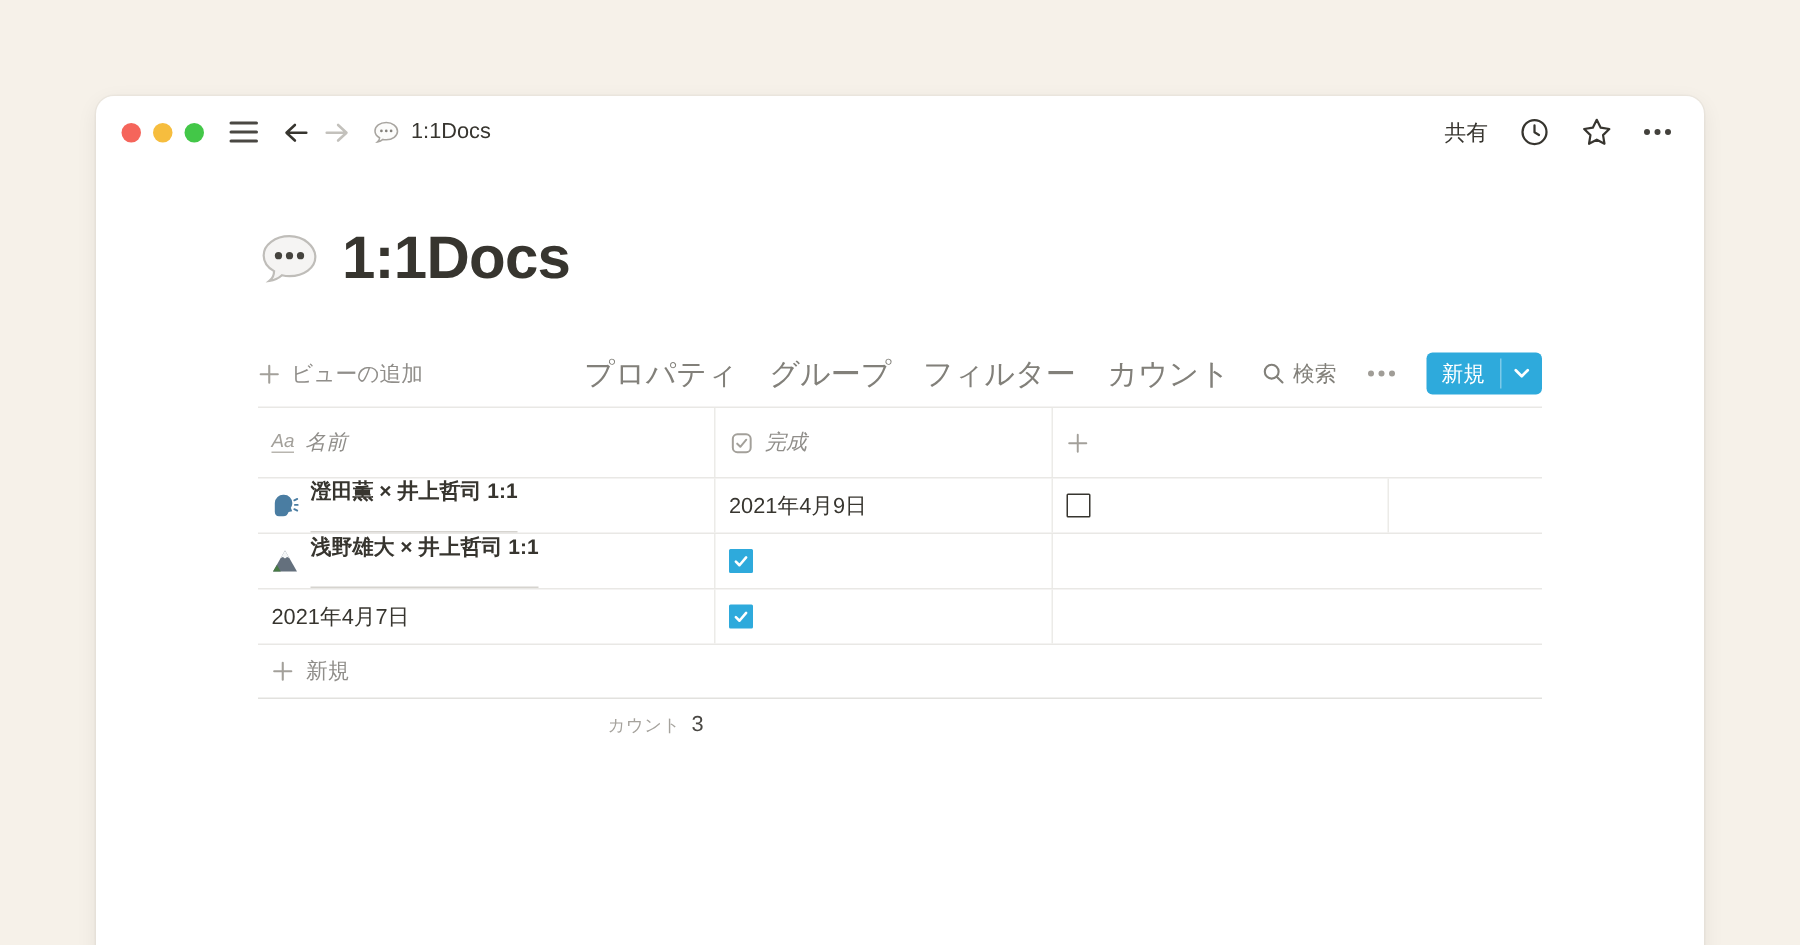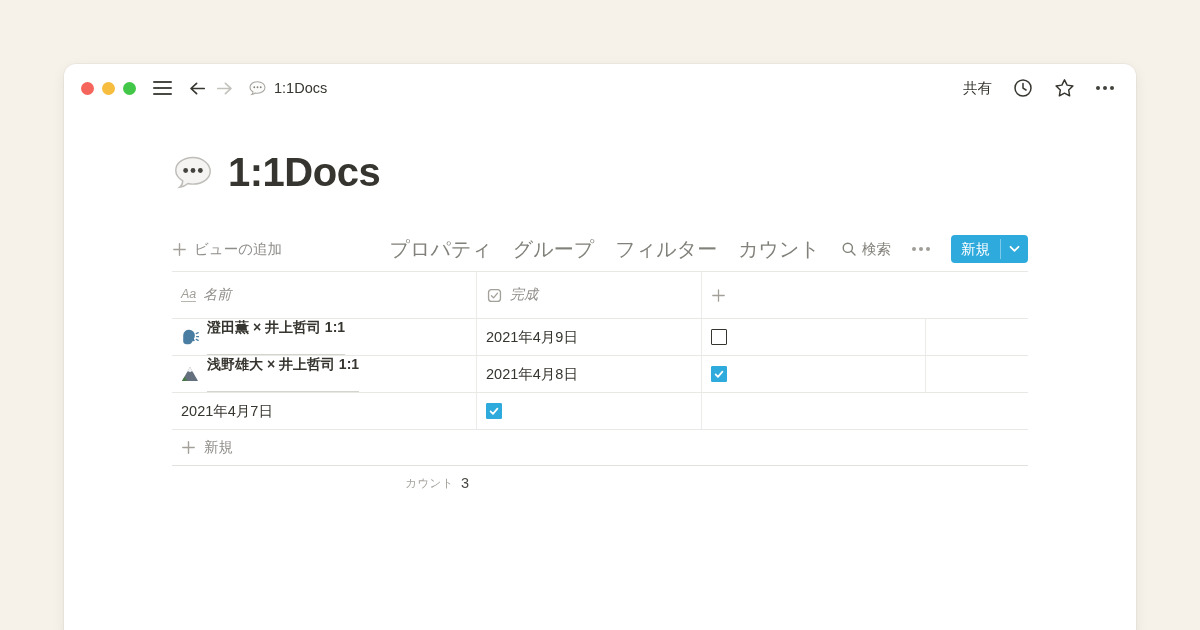--- a/index.html
+++ b/index.html
@@ -228,23 +228,20 @@
         <div class="cell name-cell">
           <span class="icon">
             <svg width="18" height="18" viewBox="0 0 18 18">
                 <path d="M9 2l8 14H1z" fill="#64707D"></path>
                 <path d="M9 2l2.9 5-1.5-.7-1.4 1-1.4-1-1.5.7z" fill="#F4F6F7"></path>
                 <path d="M3.6 11.6L1 16h5.2z" fill="#477A44"></path>
               </svg>
           </span>
           <span class="name-link">浅野雄大 × 井上哲司 1:1</span>
         </div>
-        <div class="cell date-cell">
-          <span>2021年4月8日</span>
-        </div>
         <div class="cell">
           <span class="checkbox checked">
             <svg class="tick" width="12" height="12" viewBox="0 0 14 14" fill="none">
                 <path d="M3 7.5l2.8 2.8L11 4.2" stroke="#fff" stroke-width="2" stroke-linecap="round" stroke-linejoin="round"></path>
               </svg>
           </span>
         </div>
         <div class="cell"></div>
       </div>
 

